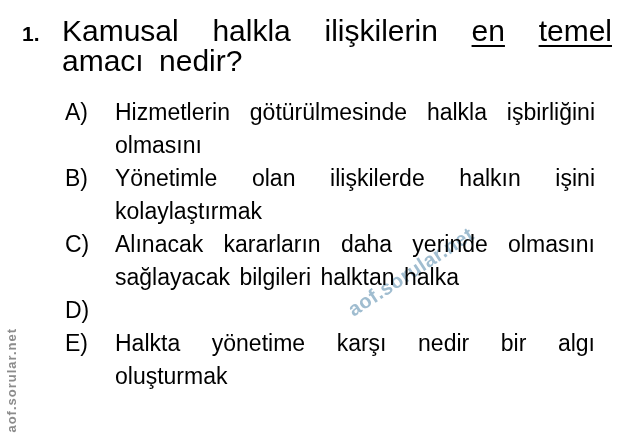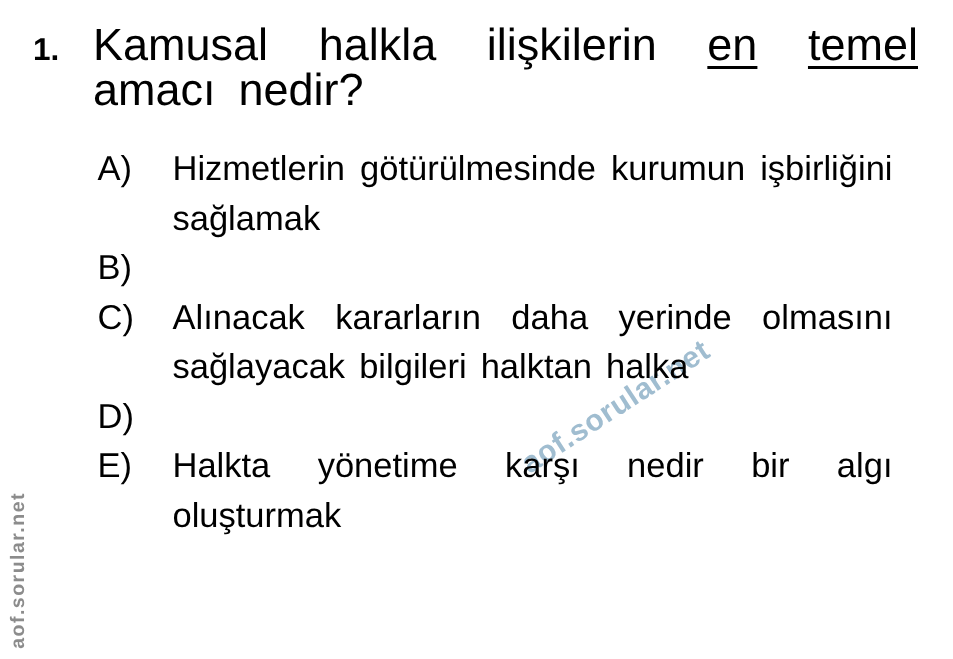--- a/index.html
+++ b/index.html
@@ -117,25 +117,26 @@
       <span class="u">en</span>
       <span class="u">temel</span>
       <span>amacı nedir?</span>
     </div>
   </div>
 
   <div class="options">
 
     <div class="option">
       <div class="opt-letter">A)</div>
-      <div class="opt-text">Hizmetlerin götürülmesinde kurumun işbirliğini sağlamak</div>
+      <div class="opt-text">Hizmetlerin götürülmesinde halkla işbirliğini olmasını</div>
     </div>
 
     <div class="option">
       <div class="opt-letter">B)</div>
+      <div class="opt-text">Yönetimle olan ilişkilerde halkın işini kolaylaştırmak</div>
     </div>
 
     <div class="option">
       <div class="opt-letter">C)</div>
       <div class="opt-text">Alınacak kararların daha yerinde olmasını sağlayacak bilgileri halktan halka</div>
     </div>
 
     <div class="option">
       <div class="opt-letter">D)</div>
     </div>

